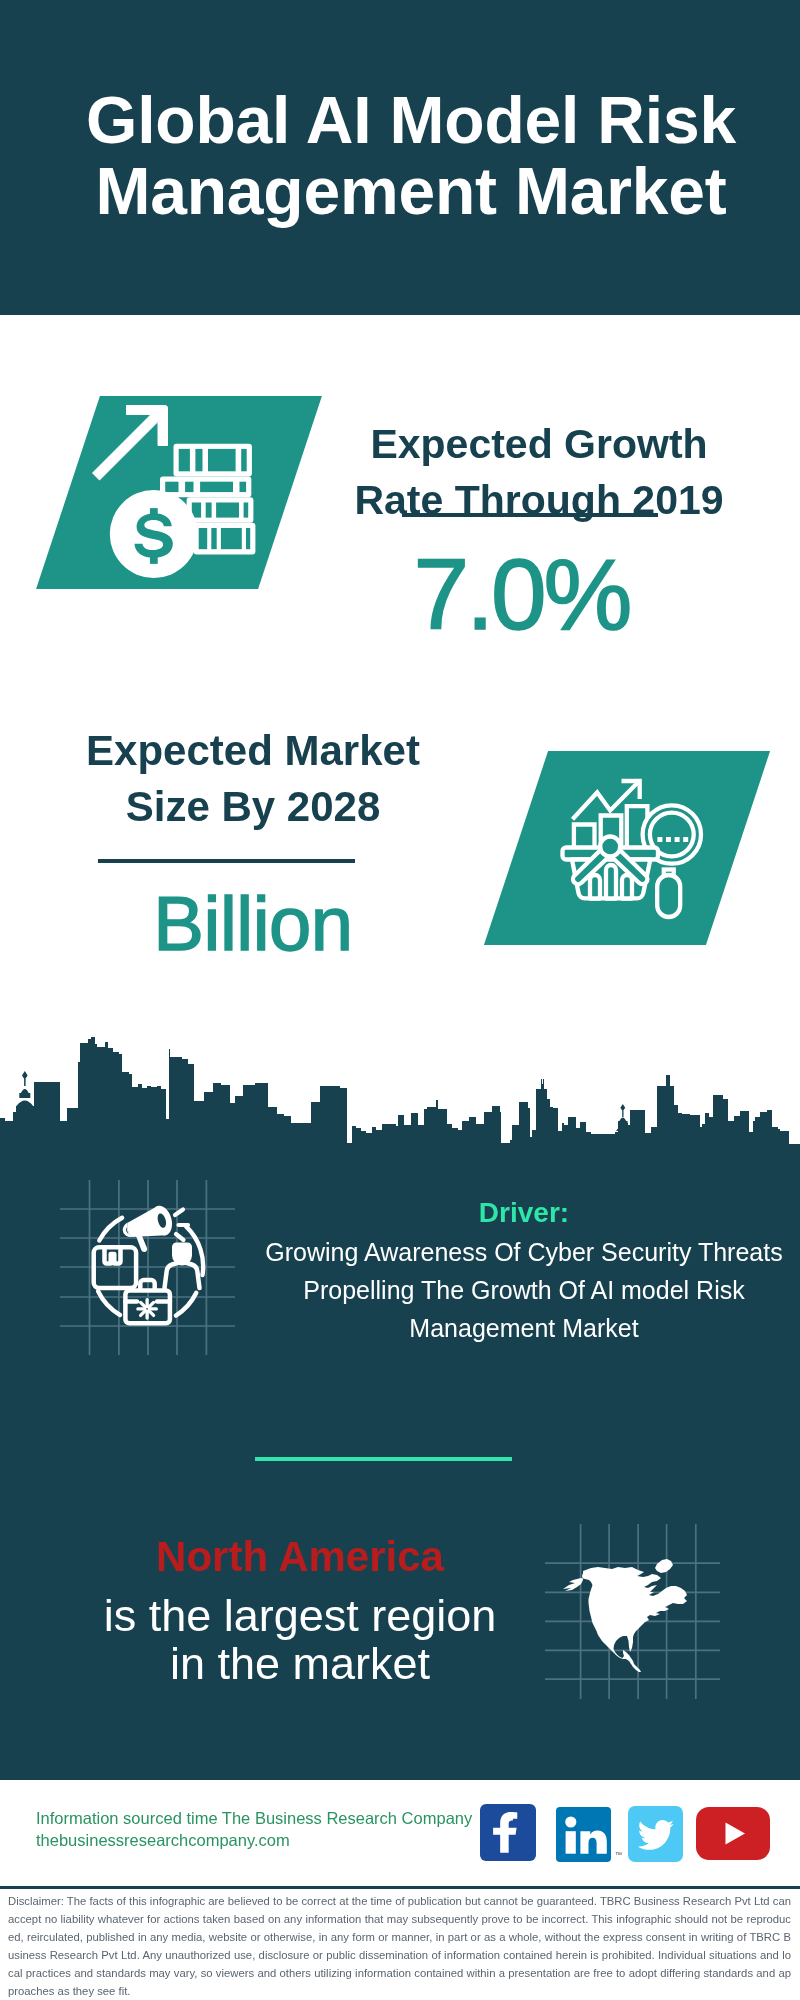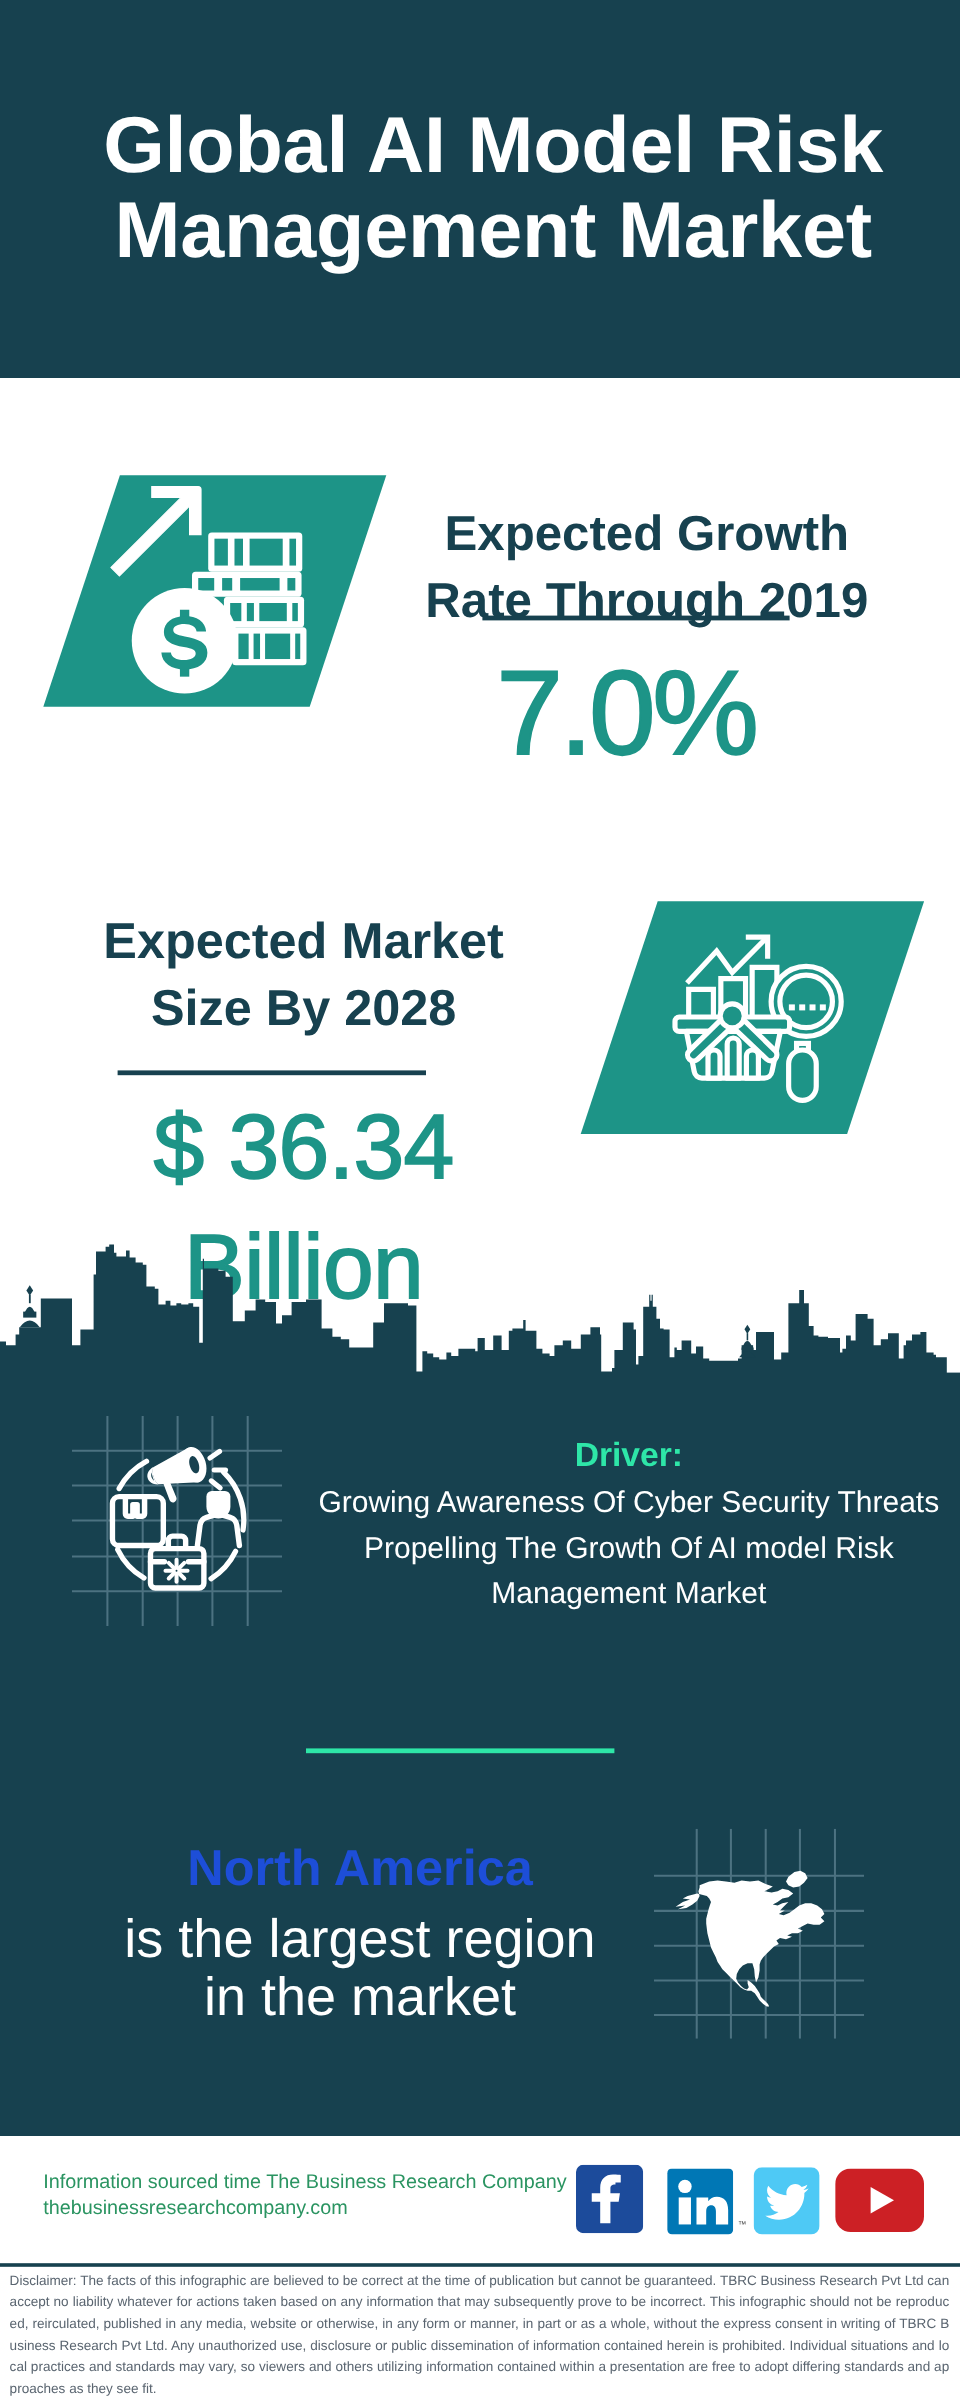--- a/index.html
+++ b/index.html
@@ -33,34 +33,34 @@
   .soc.yt{left:216px;top:3px;width:74px;height:53px;}
   #disclaimer-rule{position:absolute;left:0;top:1886px;width:800px;height:2.5px;background:#17414f;}
   #disclaimer{position:absolute;left:8px;top:1892px;width:783px;color:#5a6570;font-size:11.3px;line-height:18px;text-align:justify;word-break:break-all;}
 
   
   #para-growth{left:68px;top:396px;width:222px;height:193px;}
   #icon-money{position:absolute;left:24px;top:9px;width:161px;height:171px;overflow:visible;}
   #growth-text{position:absolute;left:319px;top:380px;width:440px;}
   #growth-text .stat-title{font-size:41px;line-height:56px;white-space:nowrap;letter-spacing:0px;margin-top:36px;}
   #growth-rule{width:256px;position:absolute;left:83px;top:133px;}
-  #size-text{position:absolute;left:53px;top:723px;width:400px;margin-top:33px;}
+  #size-text{position:absolute;left:53px;top:723px;width:400px;}
   #size-text .stat-title{font-size:42px;line-height:56px;white-space:nowrap;}
   #size-rule{width:257px;position:absolute;left:45px;top:136px;}
   #size-value{font-size:76px;line-height:100px;position:absolute;left:0;top:151px;width:100%;font-weight:400;letter-spacing:-0.5px;-webkit-text-stroke:1.5px #1d9487;}
   #para-size{left:516px;top:751px;width:222px;height:194px;}
   #icon-research{position:absolute;left:54px;top:27px;width:132px;height:140px;overflow:visible;}
   #driver-icon-box{position:absolute;left:60px;top:1180px;width:175px;height:175px;}
   #icon-marketing{width:175px;height:175px;display:block;overflow:visible;}
   #driver-text{position:absolute;left:259px;top:1192px;width:530px;text-align:center;}
   #driver-label{color:#2ee6a8;font-size:28px;line-height:41px;font-weight:bold;}
   #driver-body{color:#ffffff;font-size:25px;line-height:38px;font-weight:normal;}
   #driver-divider{position:absolute;left:255px;top:1457px;width:257px;height:4px;background:#2ee6a8;}
   #region-text{position:absolute;left:40px;top:1536px;width:520px;text-align:center;}
-  #region-name{color:#1d4ed8;font-size:42px;line-height:42px;font-weight:bold;}
+  #region-name{color:#b91c1c;font-size:42px;line-height:42px;font-weight:bold;}
   #region-desc{color:#ffffff;font-size:45px;line-height:48px;font-weight:400;margin-top:14px;}
   #map-box{position:absolute;left:545px;top:1524px;width:175px;height:175px;}
   #map-svg{width:175px;height:175px;display:block;}
   #growth-value{font-size:100px;line-height:100px;position:absolute;left:-16px;top:164px;width:100%;font-weight:400;letter-spacing:-3px;text-indent:-3px;-webkit-text-stroke:1.6px #1d9487;}
 </style>
 </head>
 <body>
 
 <div class="page">
   <div class="header">
@@ -134,21 +134,20 @@
     </g>
   </svg>
 
   <div id="size-text">
     <div class="stat-title">
       <div>Expected Market</div>
       <div>Size By 2028</div>
     </div>
     <div class="rule" id="size-rule"></div>
     <div class="stat-value" id="size-value">
-      <div>$ 36.34</div>
       <div>Billion</div>
     </div>
   </div>
 
   <div id="driver-icon-box">
     <svg viewBox="0 0 175 175" id="icon-marketing">
       <g stroke="#4c7281" stroke-width="1.7" fill="none">
         <path d="M29.5 0 V175"></path>
           <path d="M58.9 0 V175"></path>
           <path d="M88 0 V175"></path>

